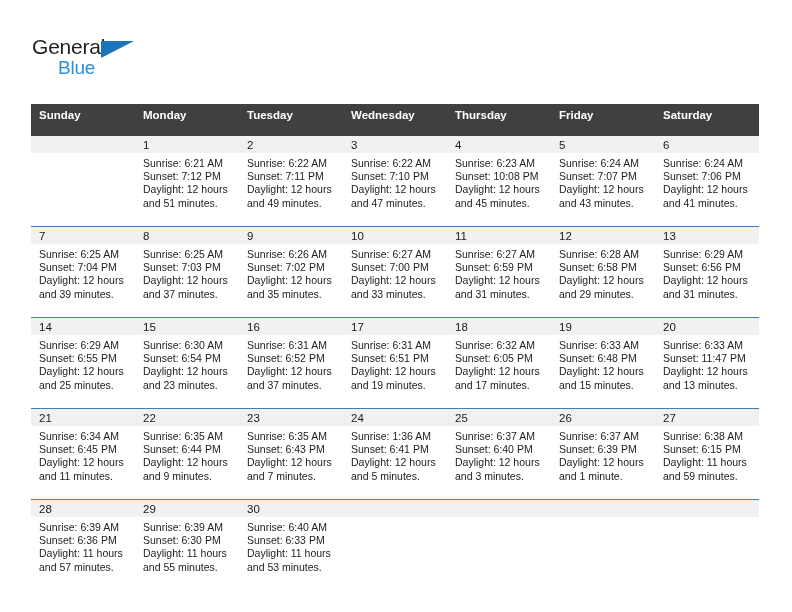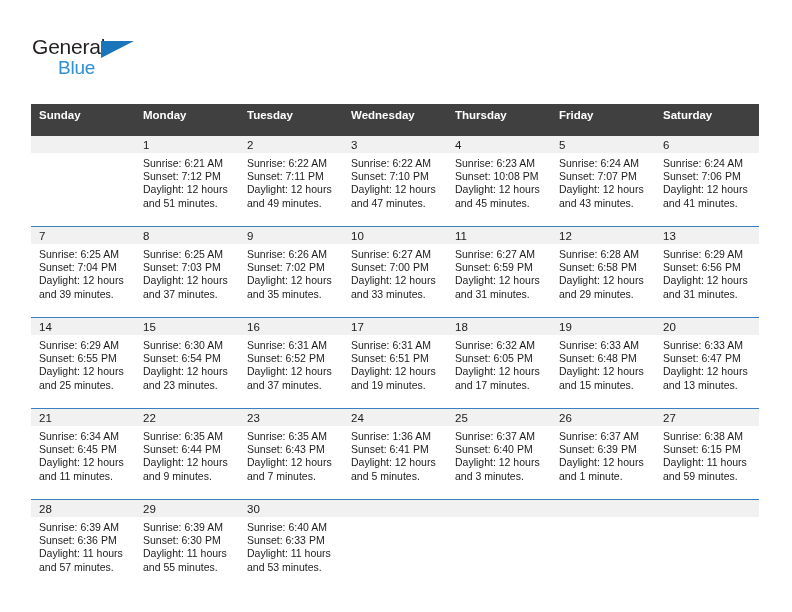--- a/index.html
+++ b/index.html
@@ -394,21 +394,21 @@
                 <div>Daylight: 12 hours</div>
                 <div>and 15 minutes.</div>
               </div>
             </div>
           </td>
         <td>
             <div class="cell-inner">
               <div class="daynum-band">20</div>
               <div class="cell-body">
                 <div>Sunrise: 6:33 AM</div>
-                <div>Sunset: 6:47 PM</div>
+                <div>Sunset: 11:47 PM</div>
                 <div>Daylight: 12 hours</div>
                 <div>and 13 minutes.</div>
               </div>
             </div>
           </td>
       </tr>
 
       <tr class="week">
         <td>
             <div class="cell-inner">

